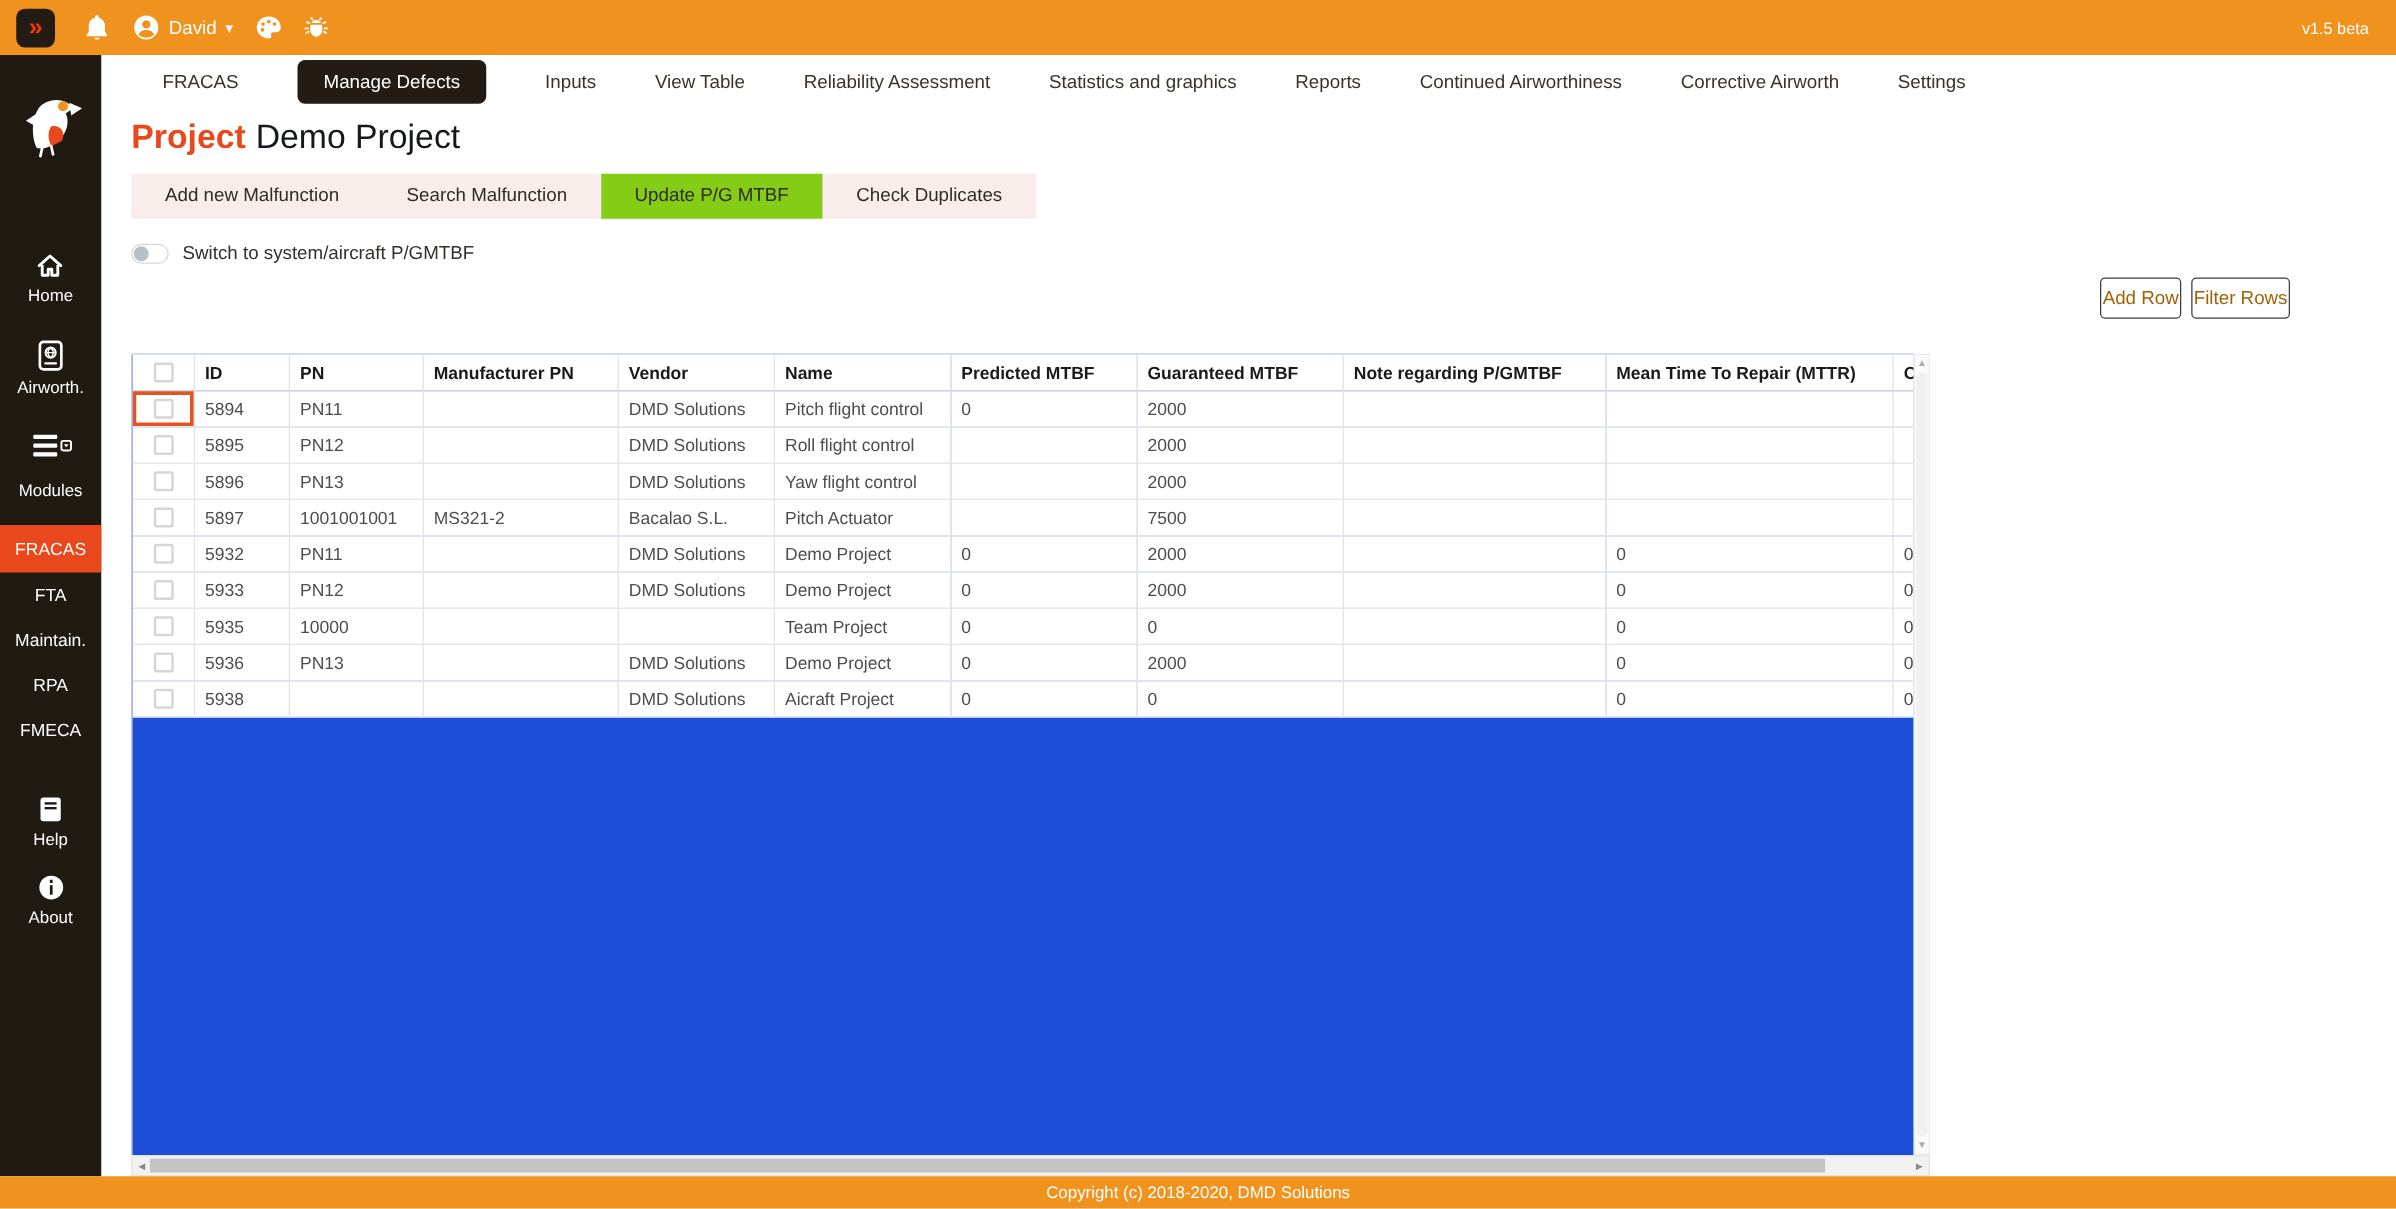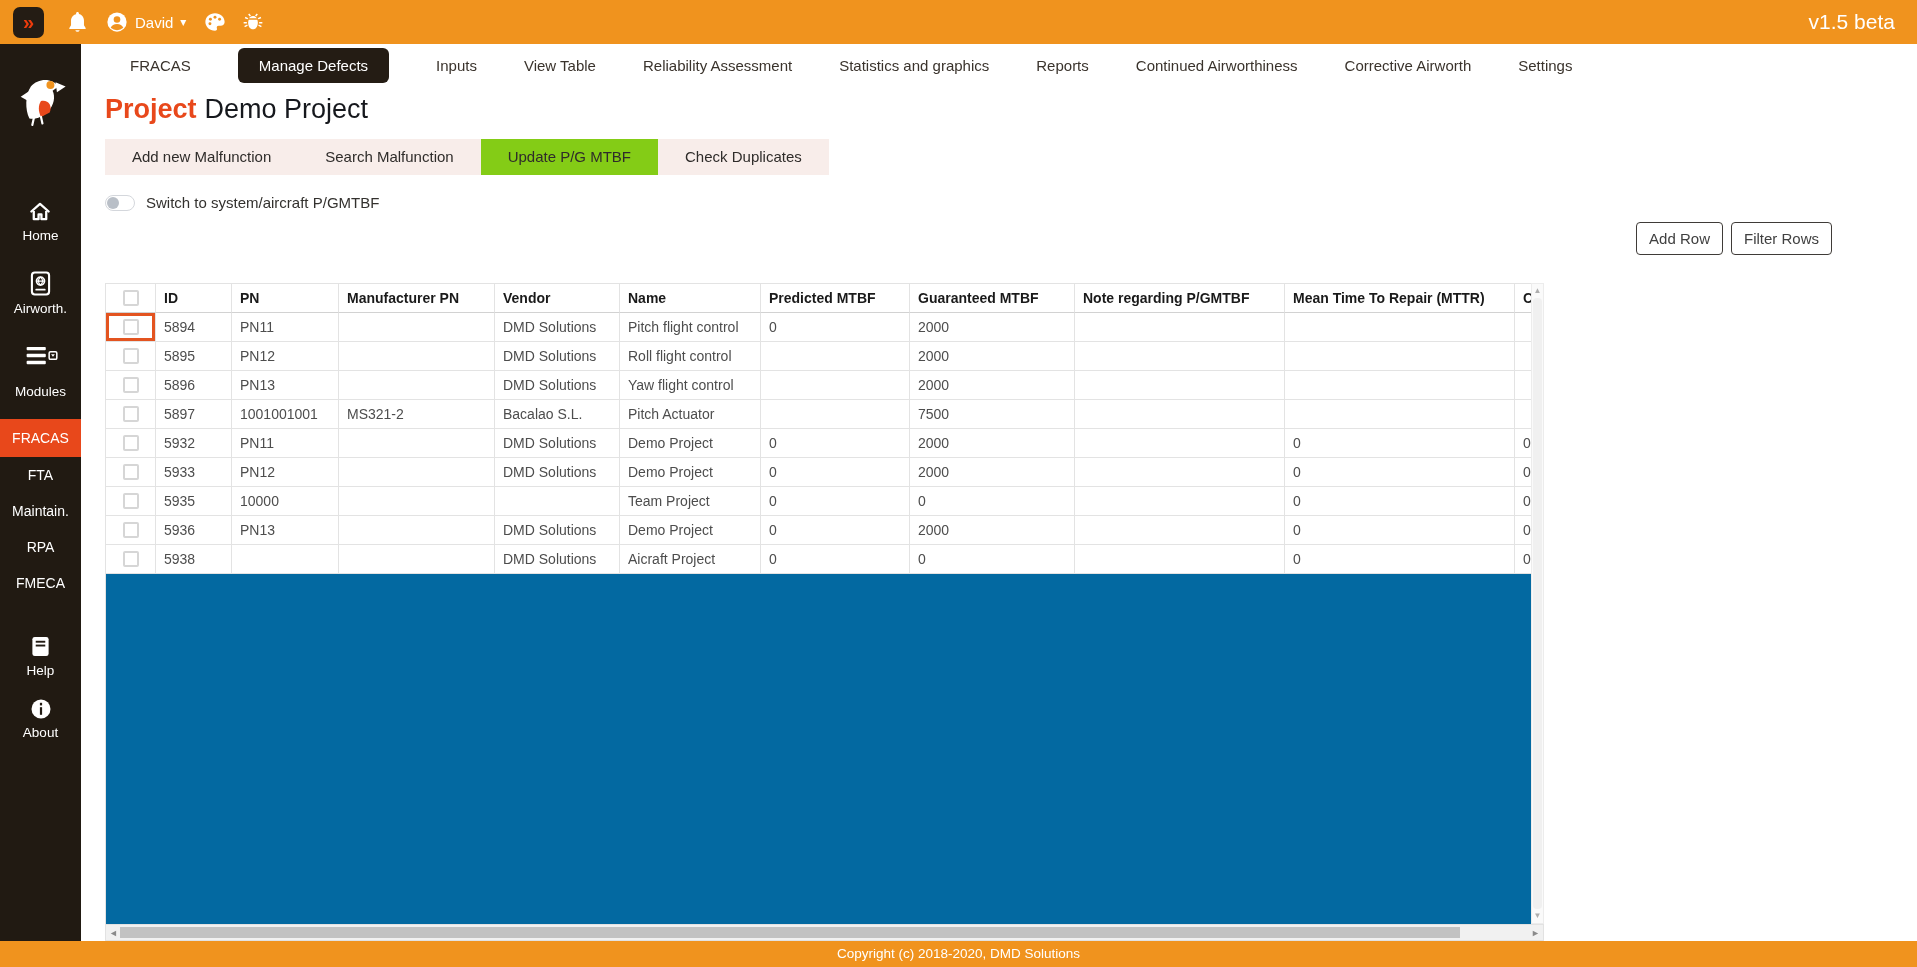--- a/index.html
+++ b/index.html
@@ -19,21 +19,21 @@
   .collapse-btn{width:31px;height:31px;background:var(--pill);border-radius:7px;display:flex;
           align-items:center;justify-content:center;color:#ED3B0C;font-size:20px;font-weight:bold;
           line-height:1;cursor:pointer;}
   .tb-icon{display:flex;align-items:center;justify-content:center;cursor:pointer;}
   .tb-bell{margin-left:23px;}
   .user-chip{display:flex;align-items:center;margin-left:18px;cursor:pointer;color:#fff;}
   .user-chip .uname{font-size:15px;margin-left:7px;}
   .user-chip .caret{font-size:12px;margin-left:7px;line-height:1;}
   .tb-palette{margin-left:17px;}
   .tb-bug{margin-left:15px;}
-  .tb-version{margin-left:auto;color:#fff;font-size:21px;}
+  .tb-version{margin-left:auto;color:#fff;font-size:13px;}
 
   
   .sidebar{position:absolute;top:44px;left:0;width:81px;bottom:26px;background:var(--dark);
            display:flex;flex-direction:column;align-items:center;z-index:20;}
   .logo{margin-top:28px;cursor:pointer;}
   .side-item{display:flex;flex-direction:column;align-items:center;color:#fff;cursor:pointer;}
   .side-item .lbl{font-size:13.5px;margin-top:5px;color:#fff;}
   .si-home{margin-top:66px;}
   .si-air{margin-top:28px;}
   .si-mod{margin-top:28px;gap:12px;}
@@ -59,26 +59,26 @@
   .tab{height:36px;line-height:36px;padding:0 27px;font-size:15px;color:#2F2C2A;cursor:pointer;white-space:nowrap;}
   .tab.active{background:#84cc16;}
 
   .toggle-row{position:absolute;top:150px;left:24px;display:flex;align-items:center;gap:11px;}
   .switch{width:30px;height:16px;border-radius:9px;background:#fff;border:1px solid #D4D7DC;
           position:relative;cursor:pointer;flex:0 0 auto;}
   .switch .knob{position:absolute;top:1px;left:1px;width:12px;height:12px;border-radius:50%;background:#B9BFC7;}
   .toggle-label{font-size:15px;color:#33312E;}
 
   .action-buttons{position:absolute;top:178px;right:85px;display:flex;gap:8px;}
-  .btn{background:#fff;border:1px solid #3F3B38;border-radius:4px;padding:7px 12px;font-size:15px;
-       color:#404040;cursor:pointer;white-space:nowrap;}
+  .btn{background:#fff;border:1px solid #3F3B38;border-radius:4px;padding:7px 1px;font-size:15px;
+       color:#a16207;cursor:pointer;white-space:nowrap;}
 
   
   .grid-wrap{position:absolute;top:239px;left:24px;width:1439px;bottom:0;}
-  .grid{position:absolute;top:0;left:0;width:1426px;bottom:17px;overflow:hidden;background:#0369a1;
+  .grid{position:absolute;top:0;left:0;width:1426px;bottom:17px;overflow:hidden;background:#1d4ed8;
         border-top:1px solid #E3E3E3;border-left:1px solid #E3E3E3;}
   .t-row,.t-head{display:flex;width:1435px;}
   .t-cell{height:29px;padding:0 8px;border-right:1px solid #E3E3E3;border-bottom:1px solid #E3E3E3;
           font-size:14px;color:#4D4D4D;display:flex;align-items:center;white-space:nowrap;overflow:hidden;
           background:#fff;cursor:cell;}
   .t-h{font-weight:bold;color:#1A1A1A;border-bottom-color:#D2D2D2;}
   .c0{width:50px;justify-content:center;}
   .c1{width:76px;}.c2{width:107px;}.c3{width:156px;}.c4{width:125px;}.c5{width:141px;}
   .c6{width:149px;}.c7{width:165px;}.c8{width:210px;}.c9{width:230px;}.c10{width:26px;}
   .cbx{width:16px;height:16px;border:2px solid #D6D6D6;border-radius:2px;background:#fff;cursor:pointer;}

